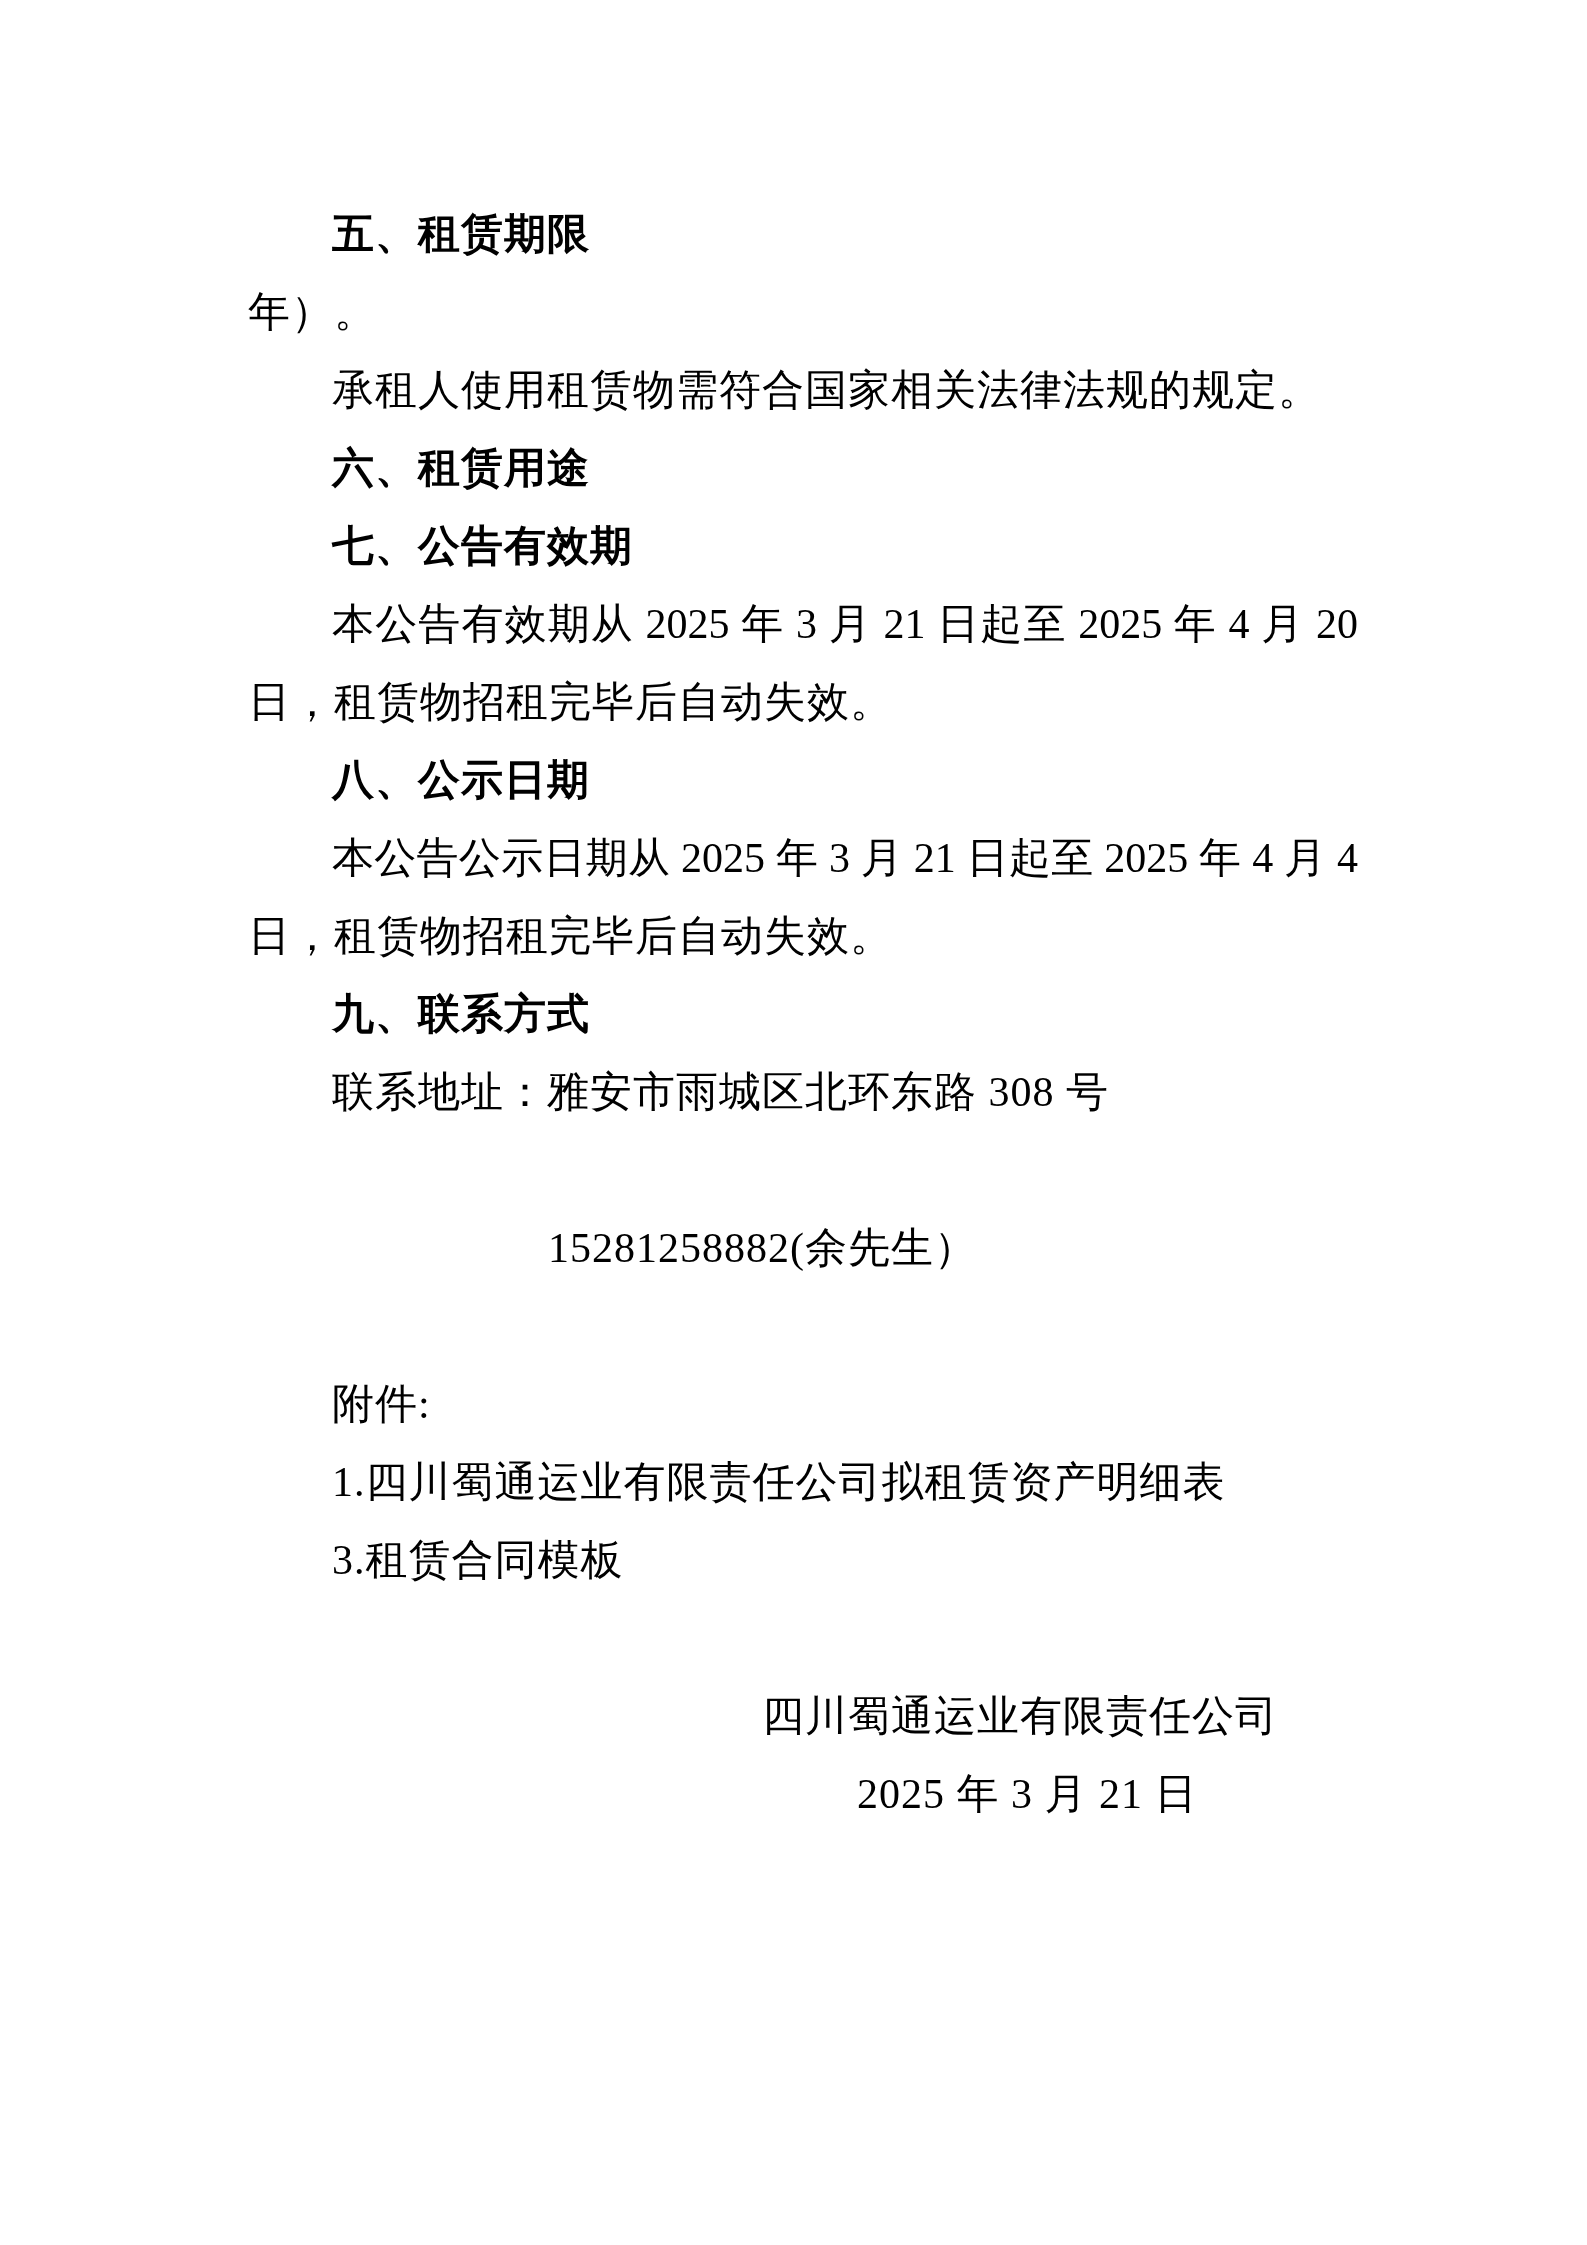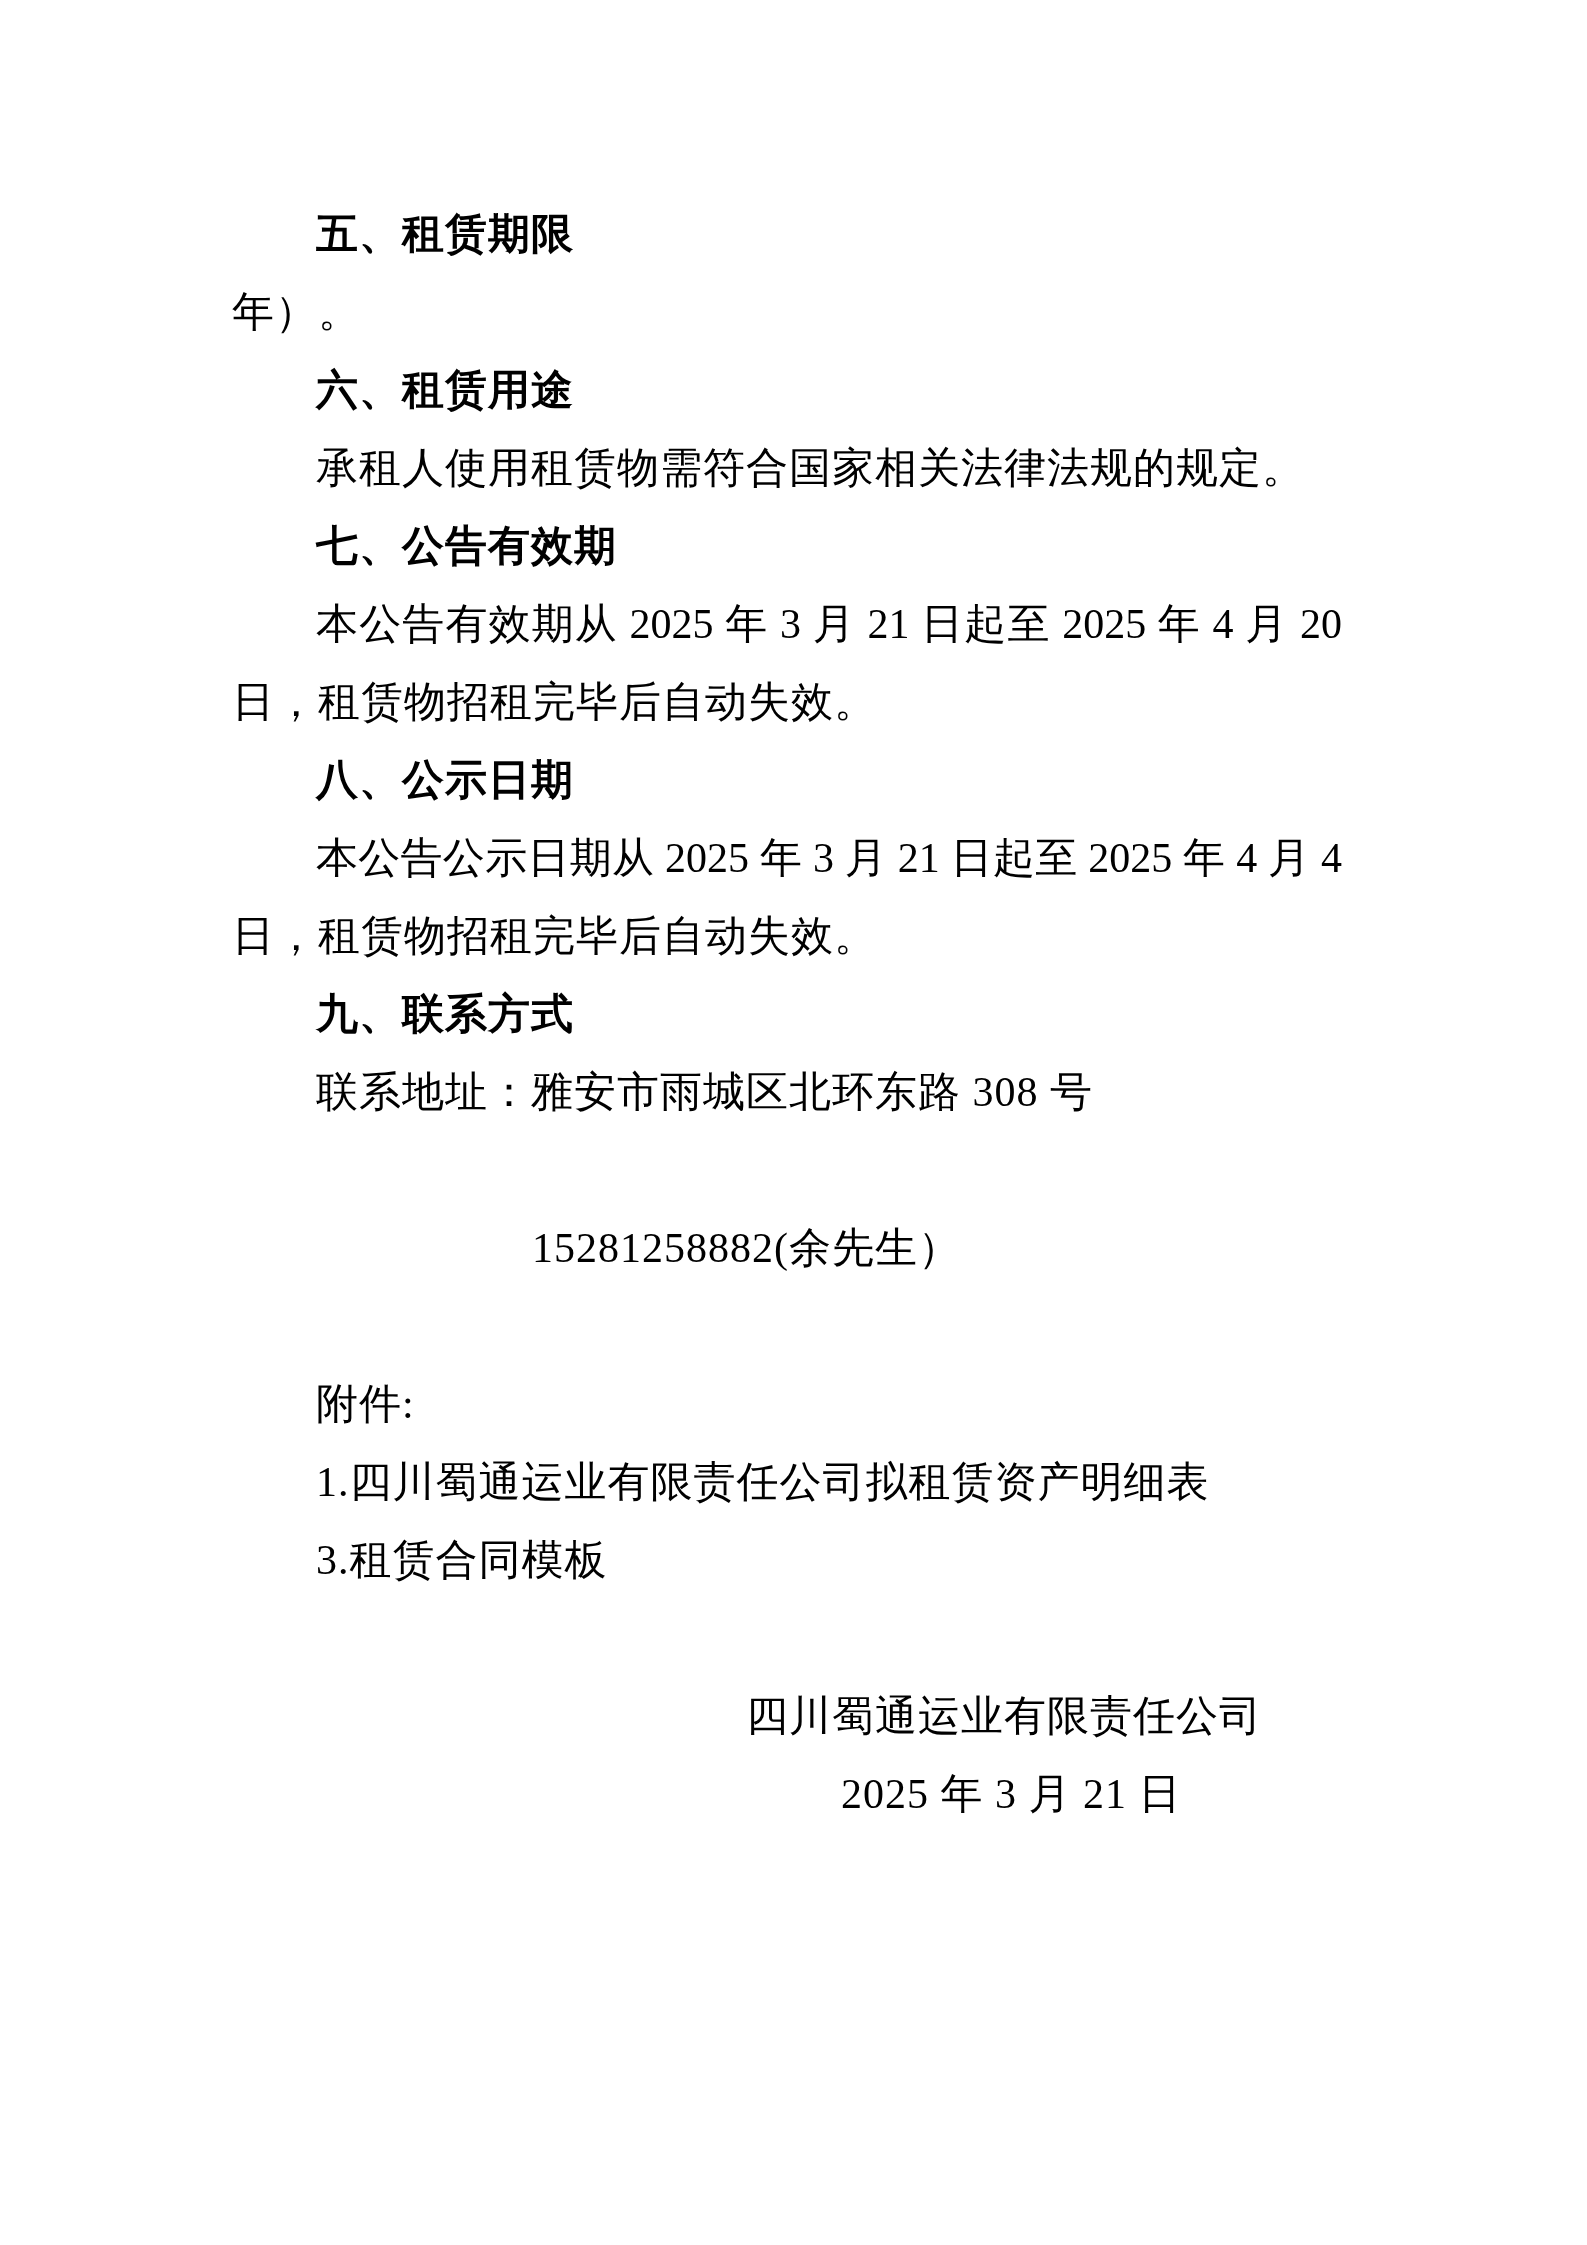--- a/index.html
+++ b/index.html
@@ -10,21 +10,21 @@
   .page {
     position: relative;
     width: 1587px;
     height: 2245px;
     background: #ffffff;
     color: #000000;
     overflow: hidden;
   }
   .content {
     position: absolute;
-    left: 232px;
+    left: 248px;
     top: 195px;
     width: 1110px;
   }
   .line {
     height: 78px;
     line-height: 78px;
     font-size: 42px;
     white-space: pre;
     font-family: "Liberation Serif", "DejaVu Serif", serif;
     font-weight: 400;
@@ -67,22 +67,22 @@
 </style>
 </head>
 <body>
 
 <div class="page">
   <div class="content">
 
     <div class="line l-head">五、租赁期限</div>
     <div class="line l-cont">年）。</div>
 
+    <div class="line l-first">承租人使用租赁物需符合国家相关法律法规的规定。</div>
     <div class="line l-head">六、租赁用途</div>
-    <div class="line l-first">承租人使用租赁物需符合国家相关法律法规的规定。</div>
 
     <div class="line l-head">七、公告有效期</div>
     <div class="line l-just">本公告有效期从 2025 年 3 月 21 日起至 2025 年 4 月 20</div>
     <div class="line l-cont">日，租赁物招租完毕后自动失效。</div>
 
     <div class="line l-head">八、公示日期</div>
     <div class="line l-just">本公告公示日期从 2025 年 3 月 21 日起至 2025 年 4 月 4</div>
     <div class="line l-cont">日，租赁物招租完毕后自动失效。</div>
 
     <div class="line l-head">九、联系方式</div>

